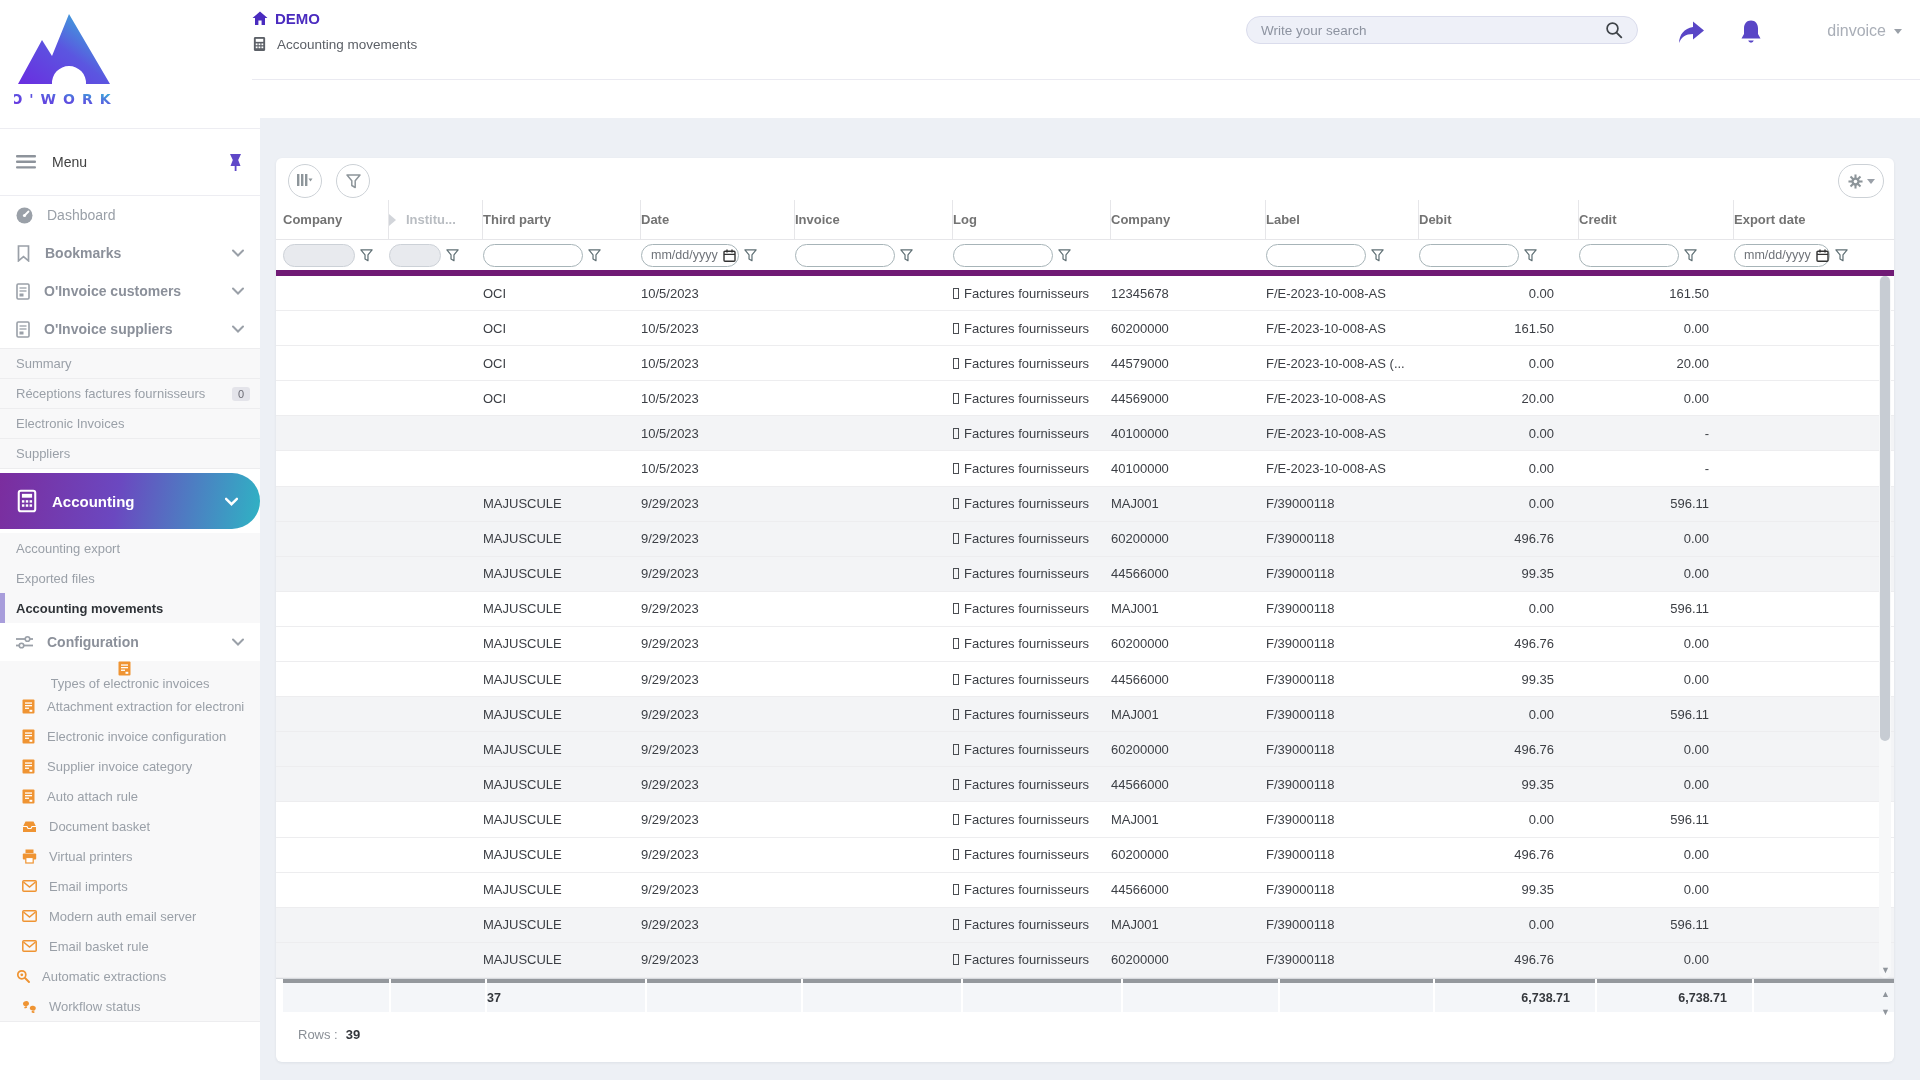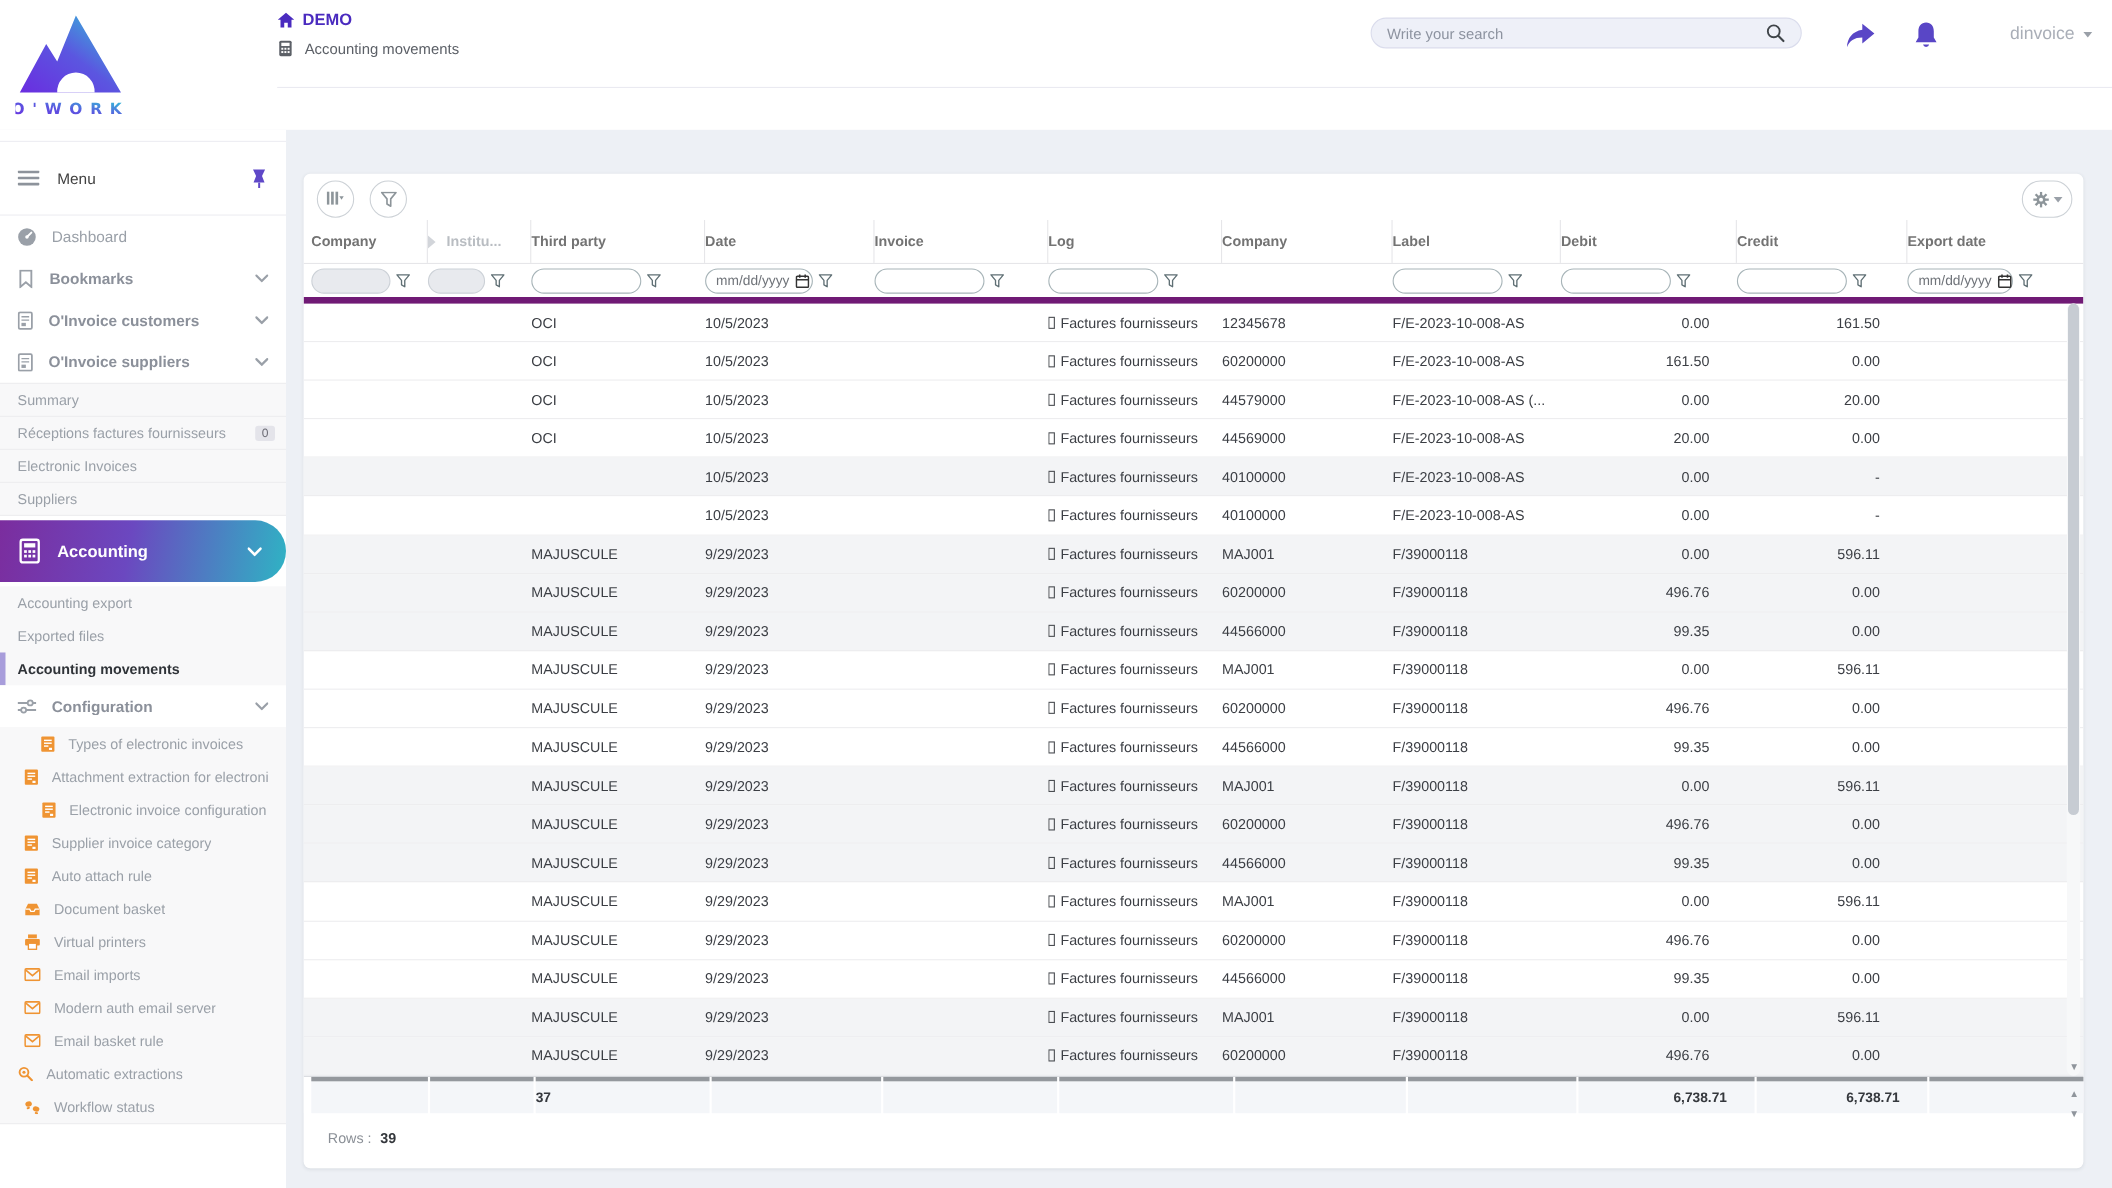--- a/index.html
+++ b/index.html
@@ -280,21 +280,21 @@
       <circle cx="5.5" cy="10.5" r="2.3" fill="#f8f8f9" stroke="#9aa0a8" stroke-width="1.6"></circle>
     </svg>
     <span class="lbl">Configuration</span>
     <svg class="chev" width="12" height="8" viewBox="0 0 12 8">
       <polyline points="1,1.5 6,6.5 11,1.5" fill="none" stroke="#9aa0a8" stroke-width="2" stroke-linecap="round"></polyline>
     </svg>
   </div>
 
 
   <div class="s-sub side-endline" id="admin-sub">
-      <div class="sub-item" style="padding-left: 37px;">
+      <div class="sub-item" style="padding-left: 16px; flex-direction: column;">
         <svg class="oico" width="13" height="15" viewBox="0 0 13 15">
           <rect x="0.5" y="0.5" width="12" height="14" rx="1" fill="#ef9433"></rect>
           <g fill="#fff">
             <rect x="3" y="3.4" width="7" height="1.3"></rect>
             <rect x="3" y="6" width="7" height="1.3"></rect>
             <rect x="3" y="8.6" width="4" height="1.3"></rect>
             <rect x="7.5" y="10.8" width="2.8" height="2"></rect>
           </g>
         </svg>
         <span style="overflow:hidden;white-space:nowrap;">Types of electronic invoices</span>
@@ -304,21 +304,21 @@
           <rect x="0.5" y="0.5" width="12" height="14" rx="1" fill="#ef9433"></rect>
           <g fill="#fff">
             <rect x="3" y="3.4" width="7" height="1.3"></rect>
             <rect x="3" y="6" width="7" height="1.3"></rect>
             <rect x="3" y="8.6" width="4" height="1.3"></rect>
             <rect x="7.5" y="10.8" width="2.8" height="2"></rect>
           </g>
         </svg>
         <span style="overflow:hidden;white-space:nowrap;">Attachment extraction for electroni</span>
       </div>
-      <div class="sub-item" style="padding-left: 38px;">
+      <div class="sub-item" style="padding-left: 22px;">
         <svg class="oico" width="13" height="15" viewBox="0 0 13 15">
           <rect x="0.5" y="0.5" width="12" height="14" rx="1" fill="#ef9433"></rect>
           <g fill="#fff">
             <rect x="3" y="3.4" width="7" height="1.3"></rect>
             <rect x="3" y="6" width="7" height="1.3"></rect>
             <rect x="3" y="8.6" width="4" height="1.3"></rect>
             <rect x="7.5" y="10.8" width="2.8" height="2"></rect>
           </g>
         </svg>
         <span style="overflow:hidden;white-space:nowrap;">Electronic invoice configuration</span>

